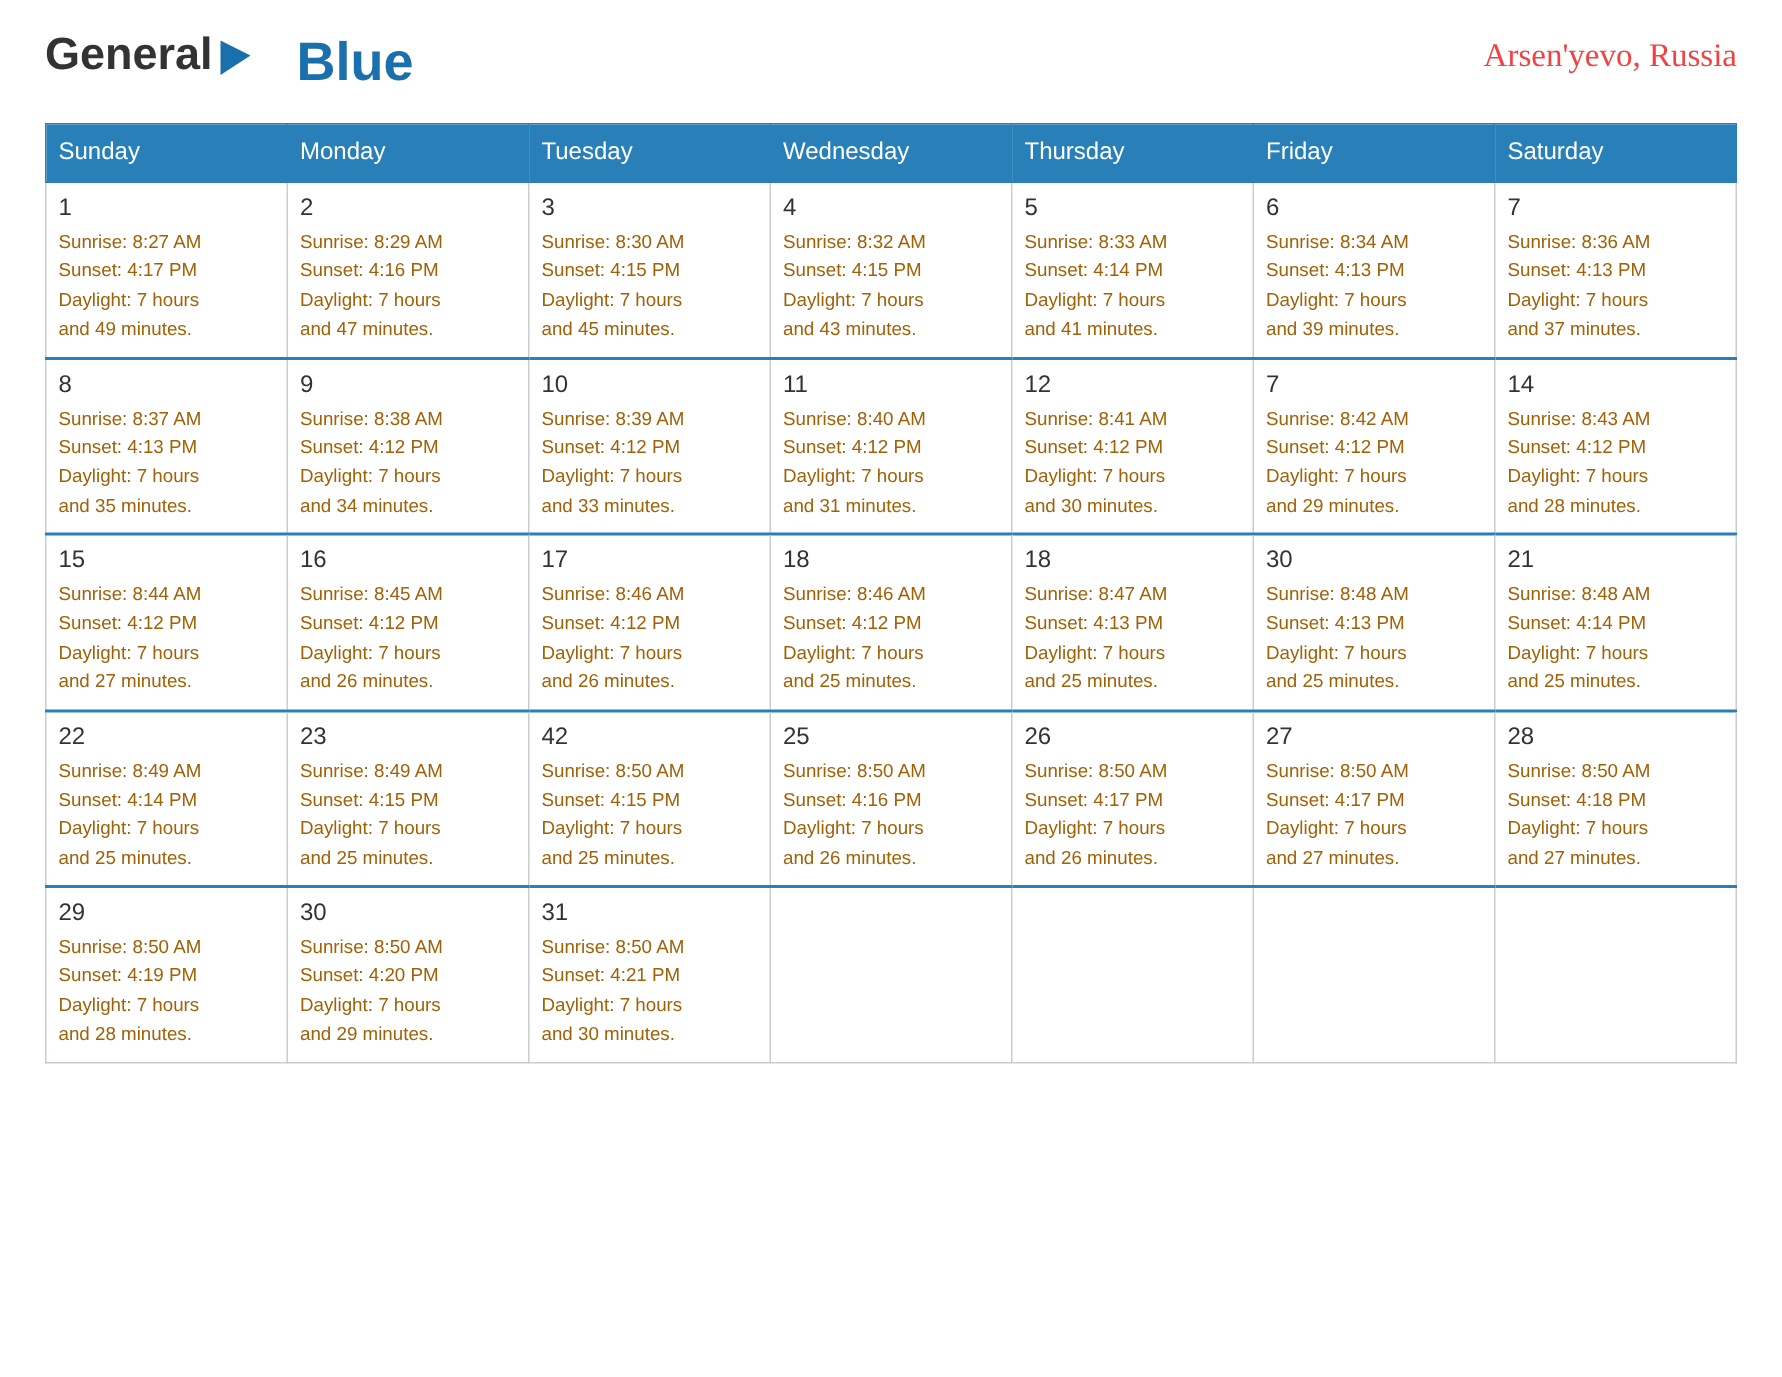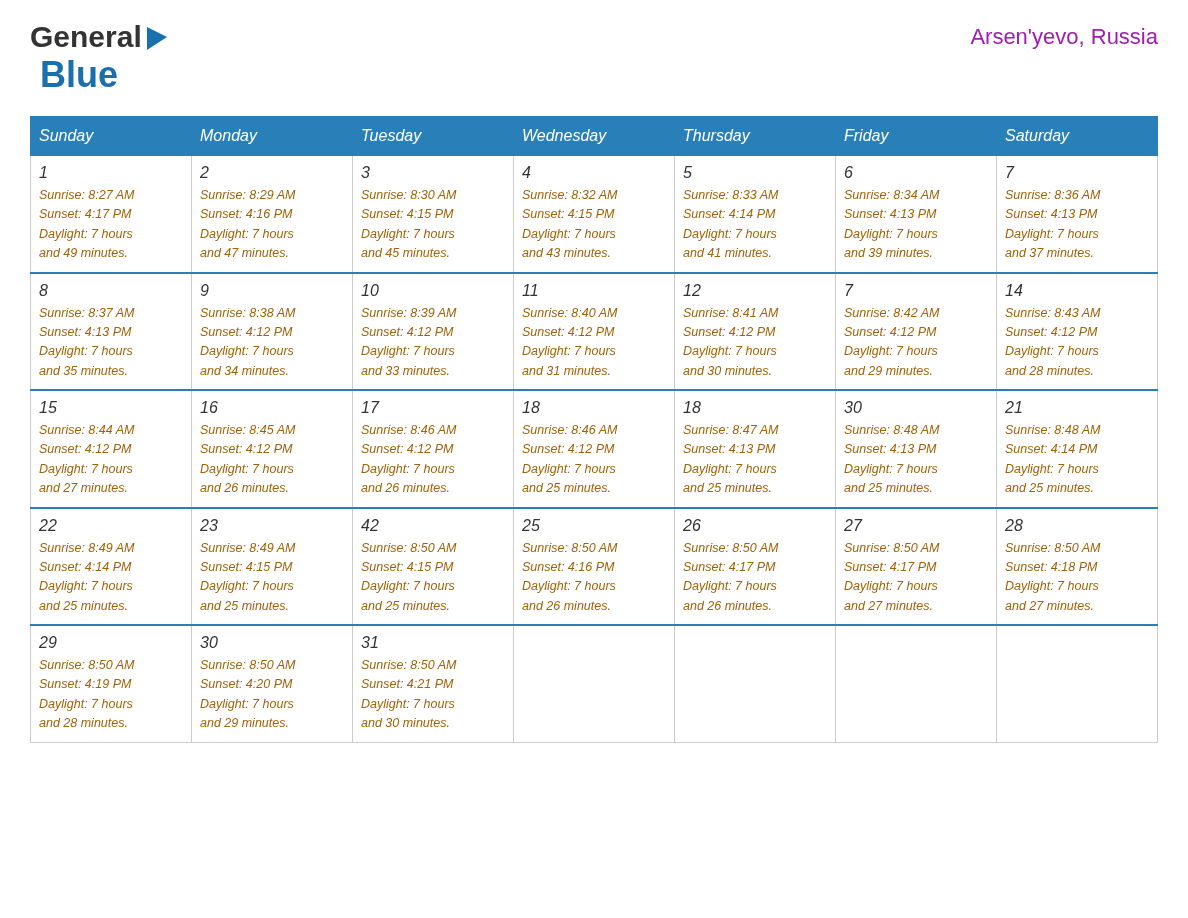--- a/index.html
+++ b/index.html
@@ -11,46 +11,47 @@
       padding: 20px 30px;
     }
     .header {
       display: flex;
       justify-content: space-between;
       align-items: flex-start;
       margin-bottom: 20px;
     }
     .logo {
       display: flex;
-      flex-direction: column;
+      flex-direction: row;
       align-items: flex-start;
+      gap: 16px;
     }
     .logo-line1 {
       display: flex;
       align-items: center;
     }
     .title-area {
       text-align: right;
     }
     .month-title {
       font-size: 52px;
       font-weight: bold;
       color: #222;
       line-height: 1.1;
     }
     .location {
       font-size: 22px;
-      color: #a21caf;
+      color: #ef4444;
       margin-top: 4px;
+      font-family: Liberation Serif, serif;
     }
     .calendar-table {
       width: 100%;
       border-collapse: collapse;
       table-layout: fixed;
-      font-style: italic;
     }
     .calendar-table thead tr th {
       background-color: #2980b9;
       color: #fff;
       padding: 10px 8px;
       text-align: left;
       font-size: 16px;
       font-weight: normal;
       border: 1px solid #2980b9;
     }

